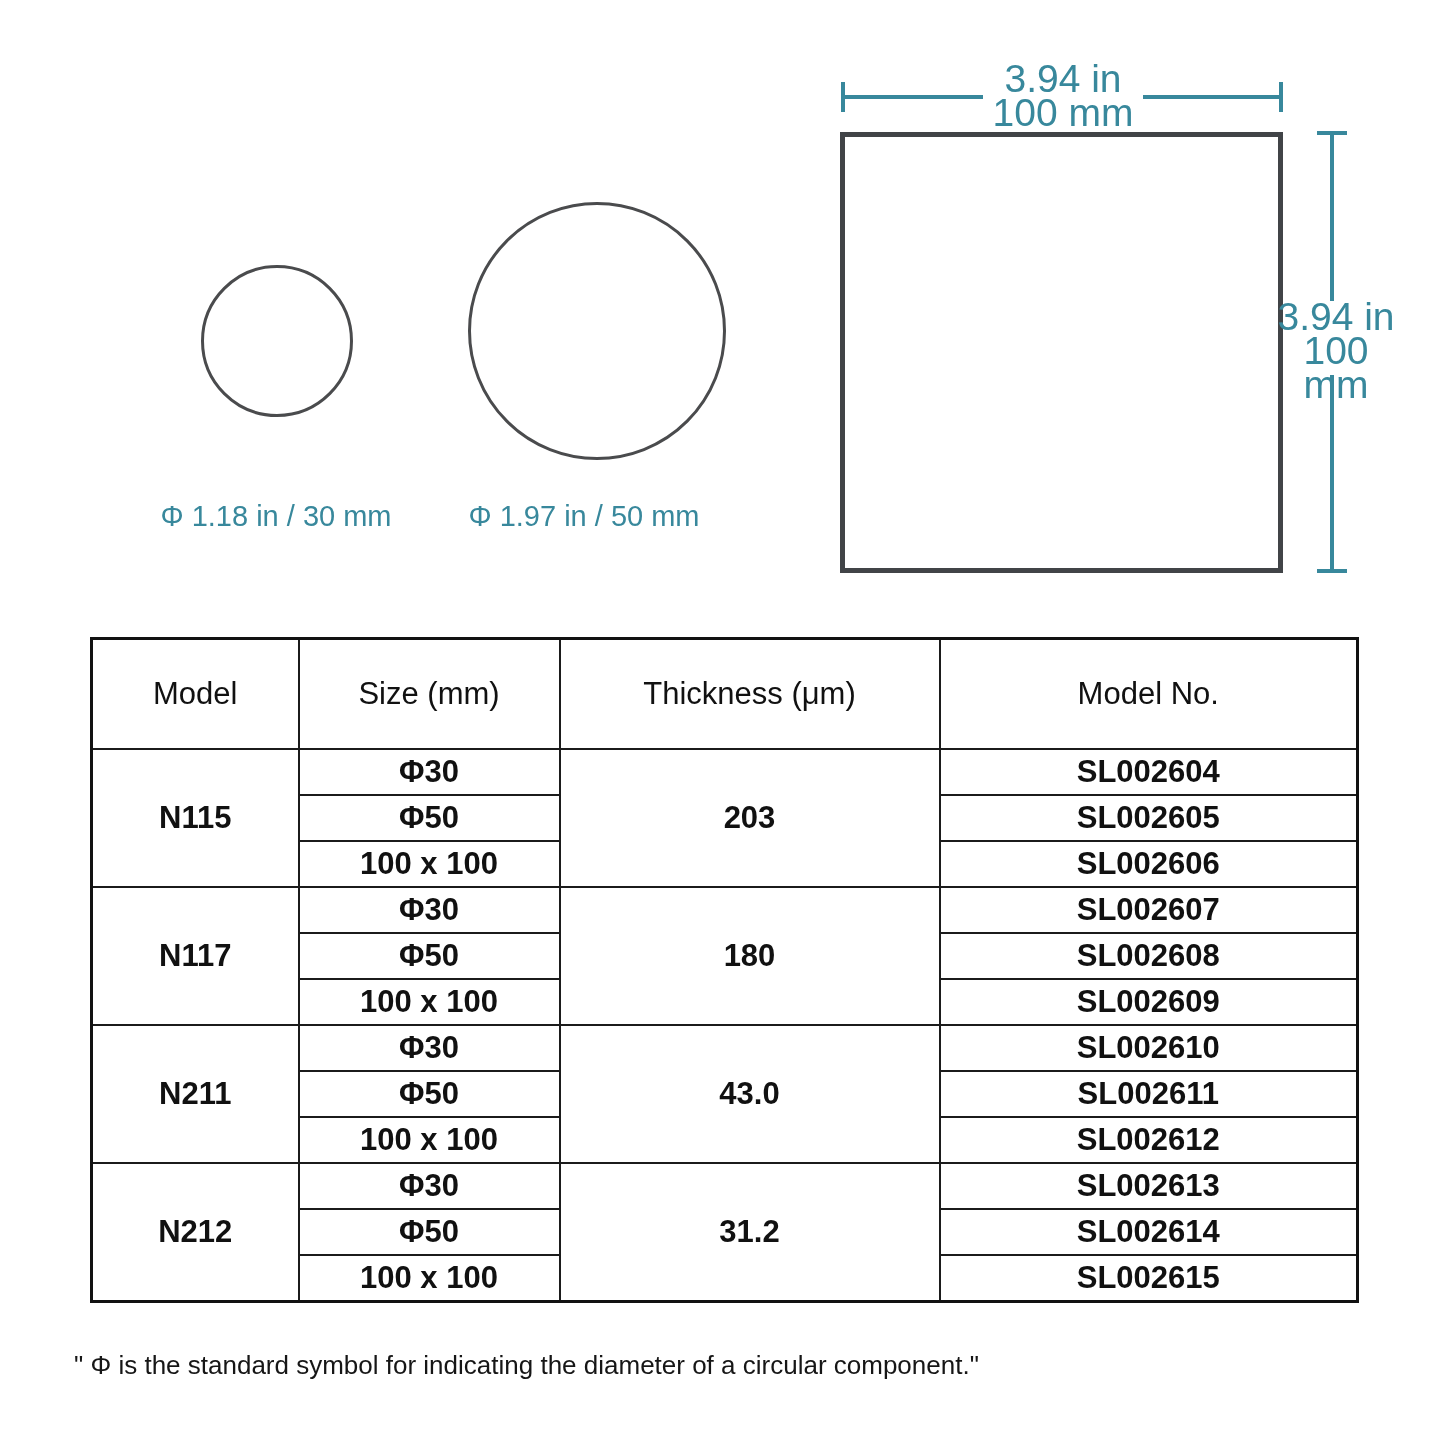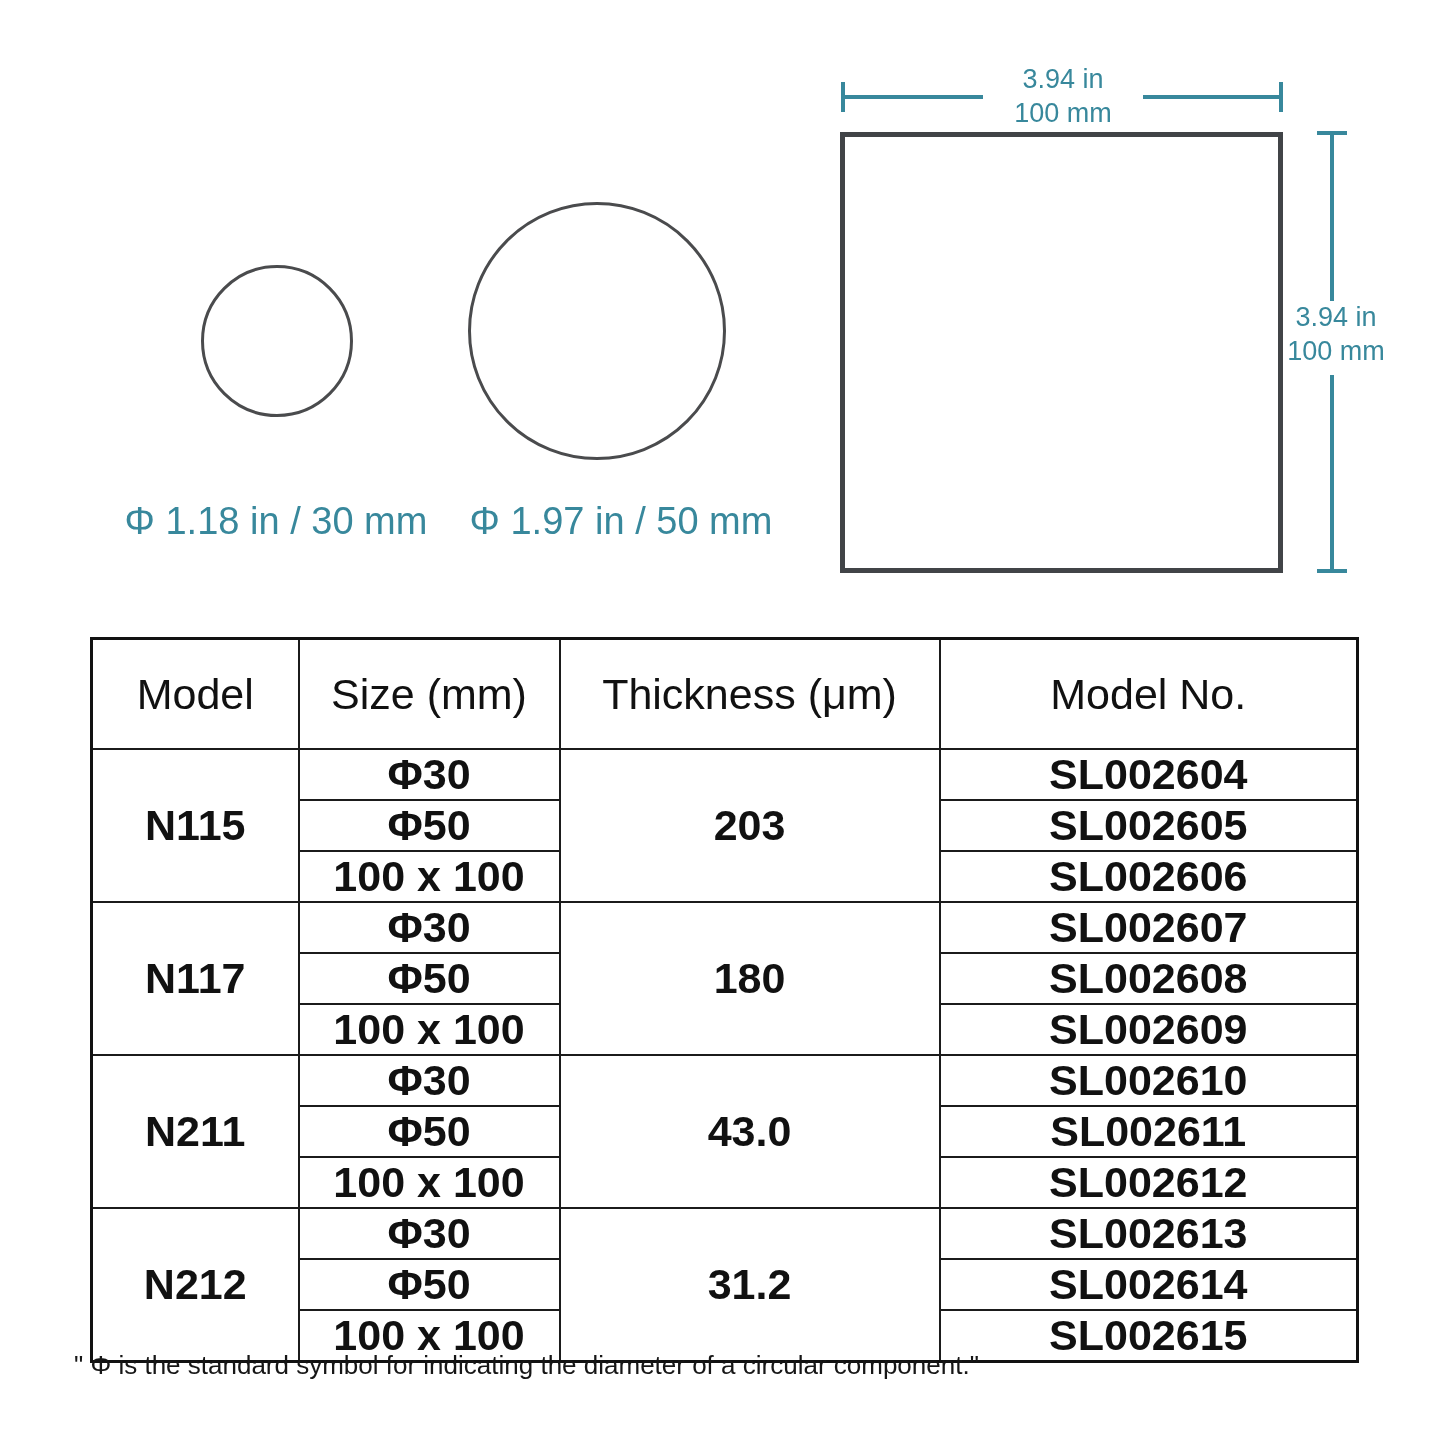--- a/index.html
+++ b/index.html
@@ -9,44 +9,44 @@
   }
 
   
   .circle { position:absolute; border:3px solid #4a4b4d; border-radius:50%; background:#fff; }
   .c-small { left:201px; top:265px; width:146px; height:146px; }
   .c-large { left:468px; top:202px; width:252px; height:252px; }
   .square  { position:absolute; left:840px; top:132px; width:433px; height:431px;
              border:5px solid #414447; background:#fff; }
 
   .shape-label { position:absolute; width:320px; text-align:center;
-                 font-size:38px; color:#38889c; white-space:nowrap; }
+                 font-size:29px; color:#38889c; white-space:nowrap; }
   .lbl-small { left:116px; top:500px; }
-  .lbl-large { left:461px; top:500px; }
+  .lbl-large { left:424px; top:500px; }
 
   
   .dim { position:absolute; background:#38889c; }
-  .dim-label { position:absolute; color:#38889c; font-size:27px; line-height:34px;
+  .dim-label { position:absolute; color:#38889c; font-size:39px; line-height:34px;
                text-align:center; }
   .top-dim-label   { left:983px; top:62px; width:160px; }
   .right-dim-label { left:1268px; top:300px; width:136px; }
 
   .t-tick-l { left:841px;  top:82px;  width:4px;  height:30px; }
   .t-seg-l  { left:843px;  top:95px;  width:140px; height:4px; }
   .t-seg-r  { left:1143px; top:95px;  width:138px; height:4px; }
   .t-tick-r { left:1279px; top:82px;  width:4px;  height:30px; }
 
   .r-tick-t { left:1317px; top:131px; width:30px; height:4px; }
   .r-seg-t  { left:1330px; top:133px; width:4px;  height:168px; }
   .r-seg-b  { left:1330px; top:375px; width:4px;  height:196px; }
   .r-tick-b { left:1317px; top:569px; width:30px; height:4px; }
 
   
   .spec-table { position:absolute; left:90px; top:637px; border-collapse:collapse;
-                table-layout:fixed; font-size:43px; color:#111;
+                table-layout:fixed; font-size:31px; color:#111;
                 border:3px solid #111; }
   .spec-table th, .spec-table td {
     border:2px solid #1b1b1b; text-align:center; vertical-align:middle;
     padding:0; font-weight:normal; white-space:nowrap; overflow:hidden;
   }
   .spec-table thead th { height:108px; }
   .spec-table tbody td { height:44px;font-weight:bold; }
   .col-model { width:207px; } .col-size { width:261px; }
   .col-thick { width:380px; } .col-part { width:418px; }
 

